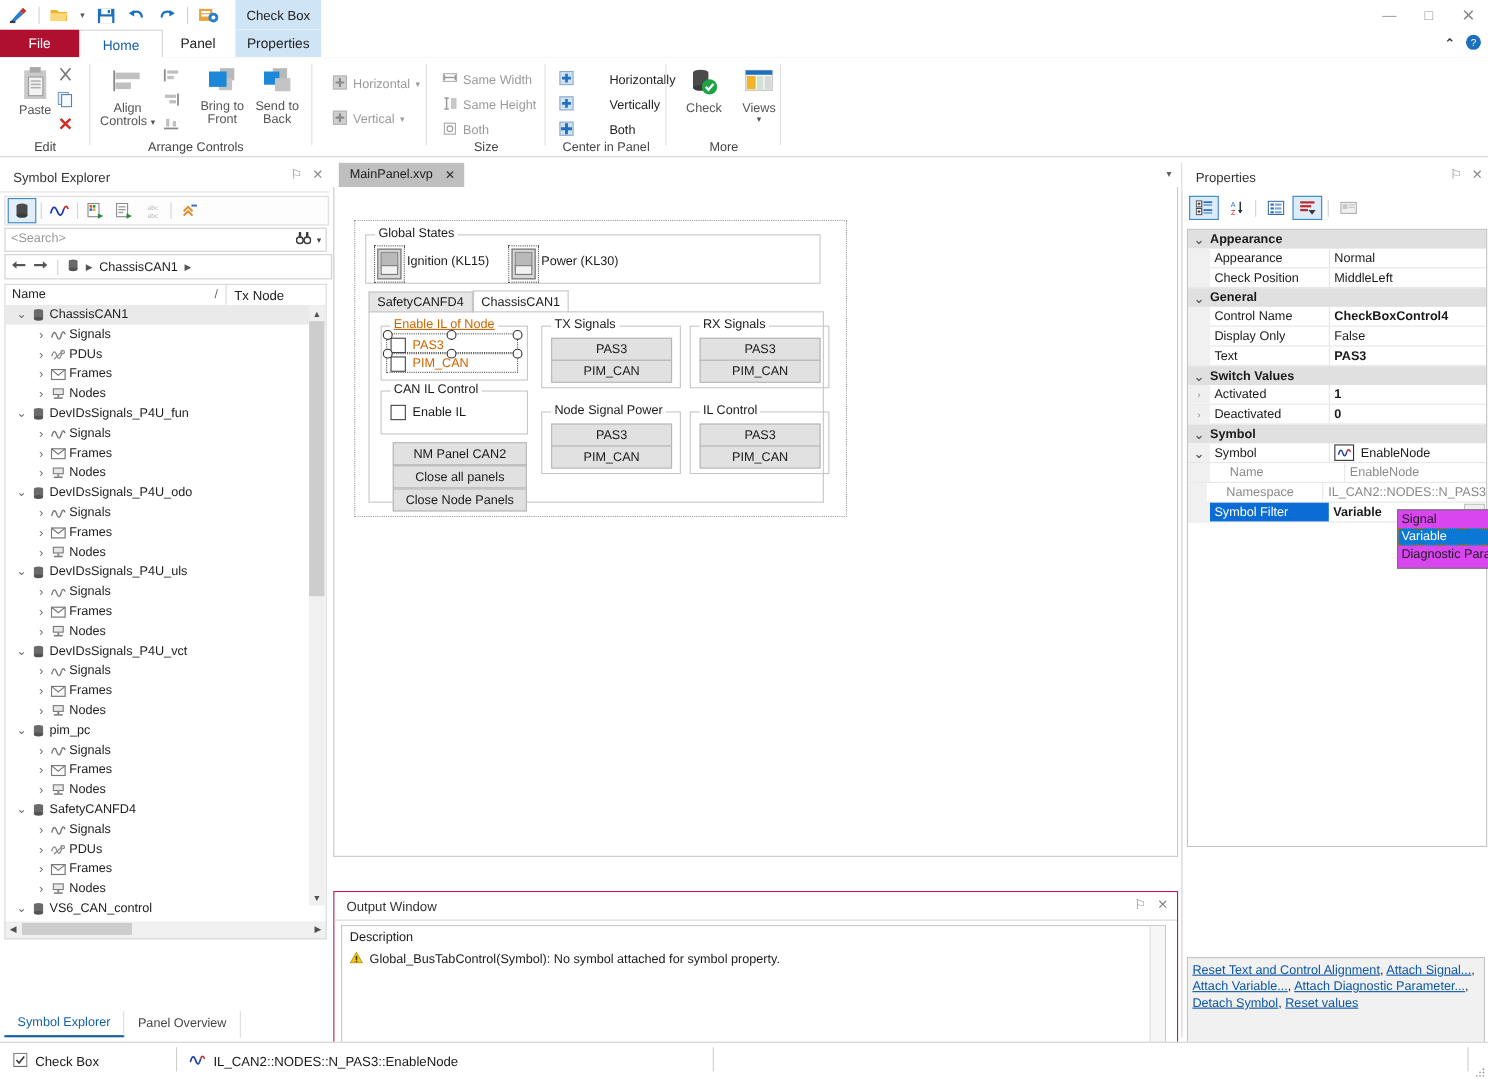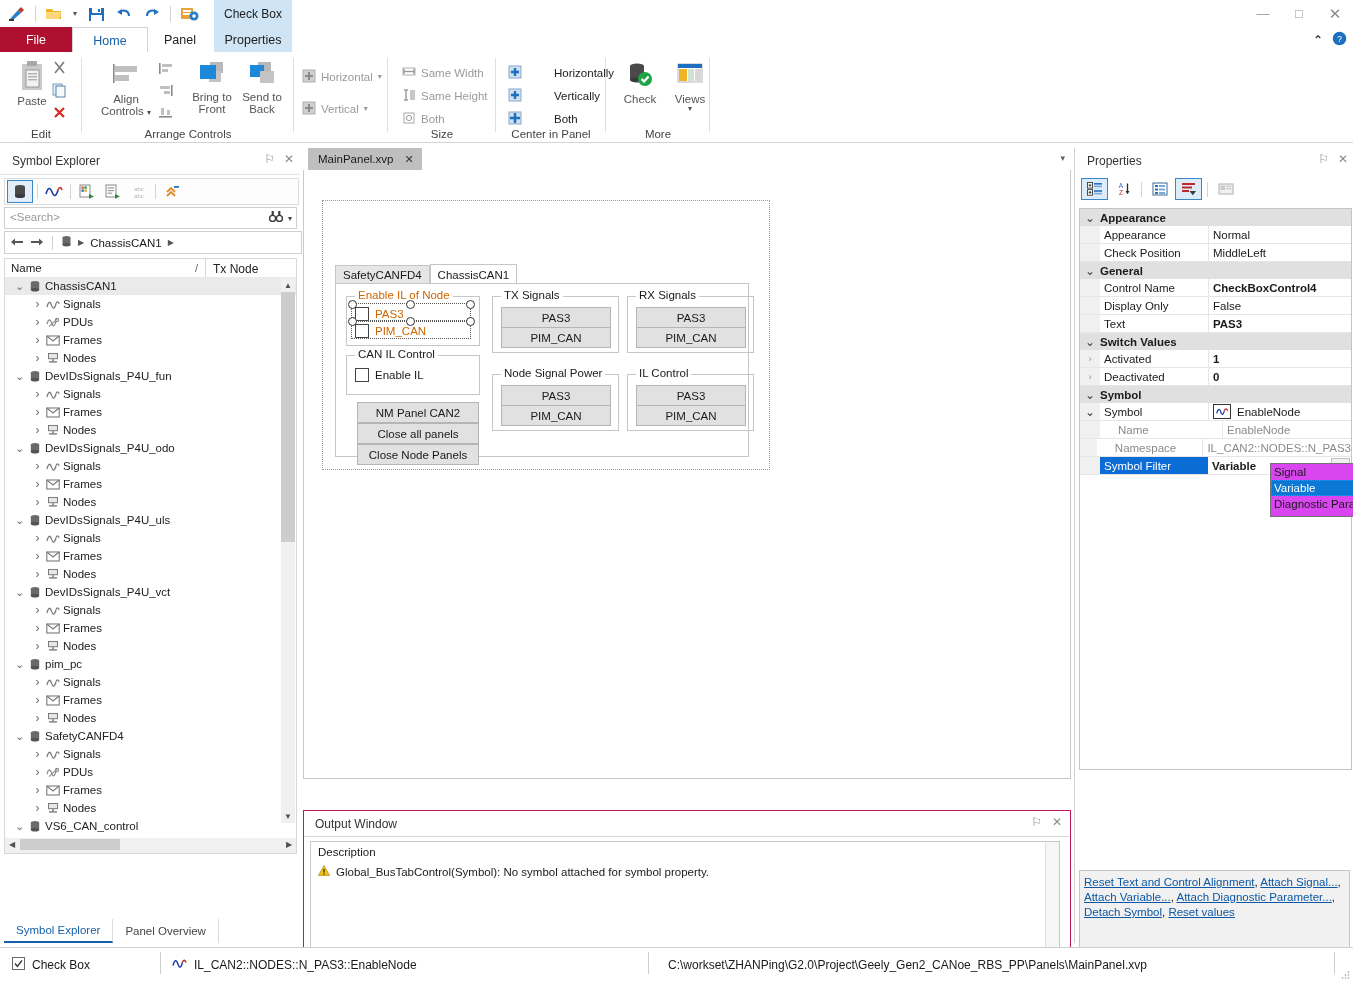--- a/index.html
+++ b/index.html
@@ -93,21 +93,21 @@
   .doc-tabbar{position:absolute;left:0;top:0;width:768px;height:22px;background:#ffffff;border-bottom:1px solid #b4b4b4;}
   .doc-tab{position:absolute;left:5px;top:0;height:22px;background:#bfbfbf;display:flex;align-items:center;padding:0 8px 0 10px;font-size:11.5px;color:#1a1a1a;gap:11px;}
   .doc-tab .x{font-size:11px;color:#333;font-weight:bold;}
   .tab-caret{position:absolute;right:6px;top:5px;color:#606060;font-size:9px;}
 
   .canvas{position:absolute;left:0;top:22px;width:766px;height:608px;background:#fff;border:1px solid #c8c8c8;border-top:none;}
 
   .panel-root{position:absolute;left:18px;top:30px;width:446px;height:268px;border:1px dotted #9a9a9a;background:#fff;}
   .gbox{position:absolute;border:1px solid #c6c6c6;}
   .gbox > .gtitle{position:absolute;top:-8px;left:8px;background:#fff;padding:0 3px;font-size:11.5px;color:#1a1a1a;}
-  .gbox.sel > .gtitle{color:#cc6600;}
+  .gbox.sel > .gtitle{color:#cc6600;text-decoration:underline;}
 
   .tabstrip{position:absolute;display:flex;align-items:flex-end;height:19px;}
   .ptab{height:18px;display:flex;align-items:center;padding:0 7px;font-size:11.5px;background:#e6e6e6;border:1px solid #c6c6c6;border-bottom:none;color:#1a1a1a;}
   .ptab.active{background:#fff;height:19px;}
 
   .pbtn{position:absolute;background:#e1e1e1;border:1px solid #b5b5b5;display:flex;align-items:center;justify-content:center;font-size:11.5px;color:#1a1a1a;}
   .chk{position:absolute;display:flex;align-items:center;gap:6px;font-size:11.5px;color:#1a1a1a;}
   .chk .box{width:12px;height:12px;border:1px solid #444;background:#fff;}
   .chk.selcap{color:#cc6600;}
 
@@ -268,21 +268,21 @@
               <rect x="4" y="3" width="9" height="11" fill="#f6fafe" stroke="#5a82ac"></rect>
             </svg></span>
         <span><svg width="15" height="13" viewBox="0 0 15 13">
               <path d="M3 2 L12 11 M12 2 L3 11" stroke="#d42a1f" stroke-width="2.2"></path>
             </svg></span>
       </div>
       <div class="glabel">Edit</div>
       <div class="gsep"></div>
     </div>
 
-    <div class="rgroup" style="left:82px;width:212px">
+    <div class="rgroup" style="left:72px;width:212px">
       <div class="bigbtn" style="left:14px;top:10px;width:60px">
         <svg width="30" height="28" viewBox="0 0 30 28">
             <rect x="4" y="4" width="22" height="6" fill="#c0c0c0"></rect>
             <rect x="4" y="13" width="14" height="6" fill="#c0c0c0"></rect>
             <rect x="2" y="2" width="1.6" height="19" fill="#8a8a8a"></rect>
           </svg>
         <div class="lbl">Align</div>
         <div class="lbl" style="margin-top:0"><span>Controls</span> <span style="font-size:8px">▾</span></div>
       </div>
       <div style="position:absolute;left:76px;top:10px;display:flex;flex-direction:column;gap:6px">
@@ -887,20 +887,27 @@
       <div class="doc-tab">
         <span>MainPanel.xvp</span>
         <span class="x">✕</span>
       </div>
       <div class="tab-caret">▾</div>
     </div>
 
     <div class="canvas">
       <div class="panel-root">
 
+        <div class="gbox" style="left:9px;top:12px;width:412px;height:43px">
+          <span class="gtitle">Global States</span>
+          <div class="toggle-sw" style="left:10px;top:12px"></div>
+          <span style="position:absolute;left:37px;top:18px;font-size:11.5px">Ignition (KL15)</span>
+          <div class="toggle-sw" style="left:132px;top:12px"></div>
+          <span style="position:absolute;left:159px;top:18px;font-size:11.5px">Power (KL30)</span>
+        </div>
 
         <div class="tabstrip" style="left:12px;top:64px">
           <div class="ptab">SafetyCANFD4</div>
           <div class="ptab active">ChassisCAN1</div>
         </div>
 
         <div class="gbox" style="left:12px;top:82px;width:412px;height:172px;border-top:1px solid #c6c6c6">
 
           <div class="gbox sel" style="left:10px;top:12px;width:132px;height:48px">
             <span class="gtitle">Enable IL of Node</span>
@@ -1175,21 +1182,20 @@
     </div>
     <div class="sdiv" style="left:160px"></div>
     <div class="scell" style="left:172px">
       <span><svg width="15" height="11" viewBox="0 0 15 11">
             <path d="M1 7.6 C2.6 1.4 4.4 1.4 6 6.2 C7.4 10.4 9 10.4 10.4 4.4" stroke="#1e3fa8" stroke-width="1.5" fill="none"></path>
             <path d="M10.4 4.4 C11.6 1.2 13 1.8 14 4.6" stroke="#c0282a" stroke-width="1.5" fill="none"></path>
           </svg></span>
       <span>IL_CAN2::NODES::N_PAS3::EnableNode</span>
     </div>
     <div class="sdiv" style="left:648px"></div>
-    <div class="scell" style="left:668px">C:\workset\ZHANPing\G2.0\Project\Geely_Gen2_CANoe_RBS_PP\Panels\MainPanel.xvp</div>
     <div class="sdiv" style="left:1334px"></div>
     <div class="sgrip">
       <svg width="10" height="10" viewBox="0 0 10 10">
           <circle cx="8.5" cy="2" r="0.8" fill="#9a9a9a"></circle>
           <circle cx="8.5" cy="5" r="0.8" fill="#9a9a9a"></circle>
           <circle cx="5.5" cy="5" r="0.8" fill="#9a9a9a"></circle>
           <circle cx="8.5" cy="8" r="0.8" fill="#9a9a9a"></circle>
           <circle cx="5.5" cy="8" r="0.8" fill="#9a9a9a"></circle>
           <circle cx="2.5" cy="8" r="0.8" fill="#9a9a9a"></circle>
         </svg>

